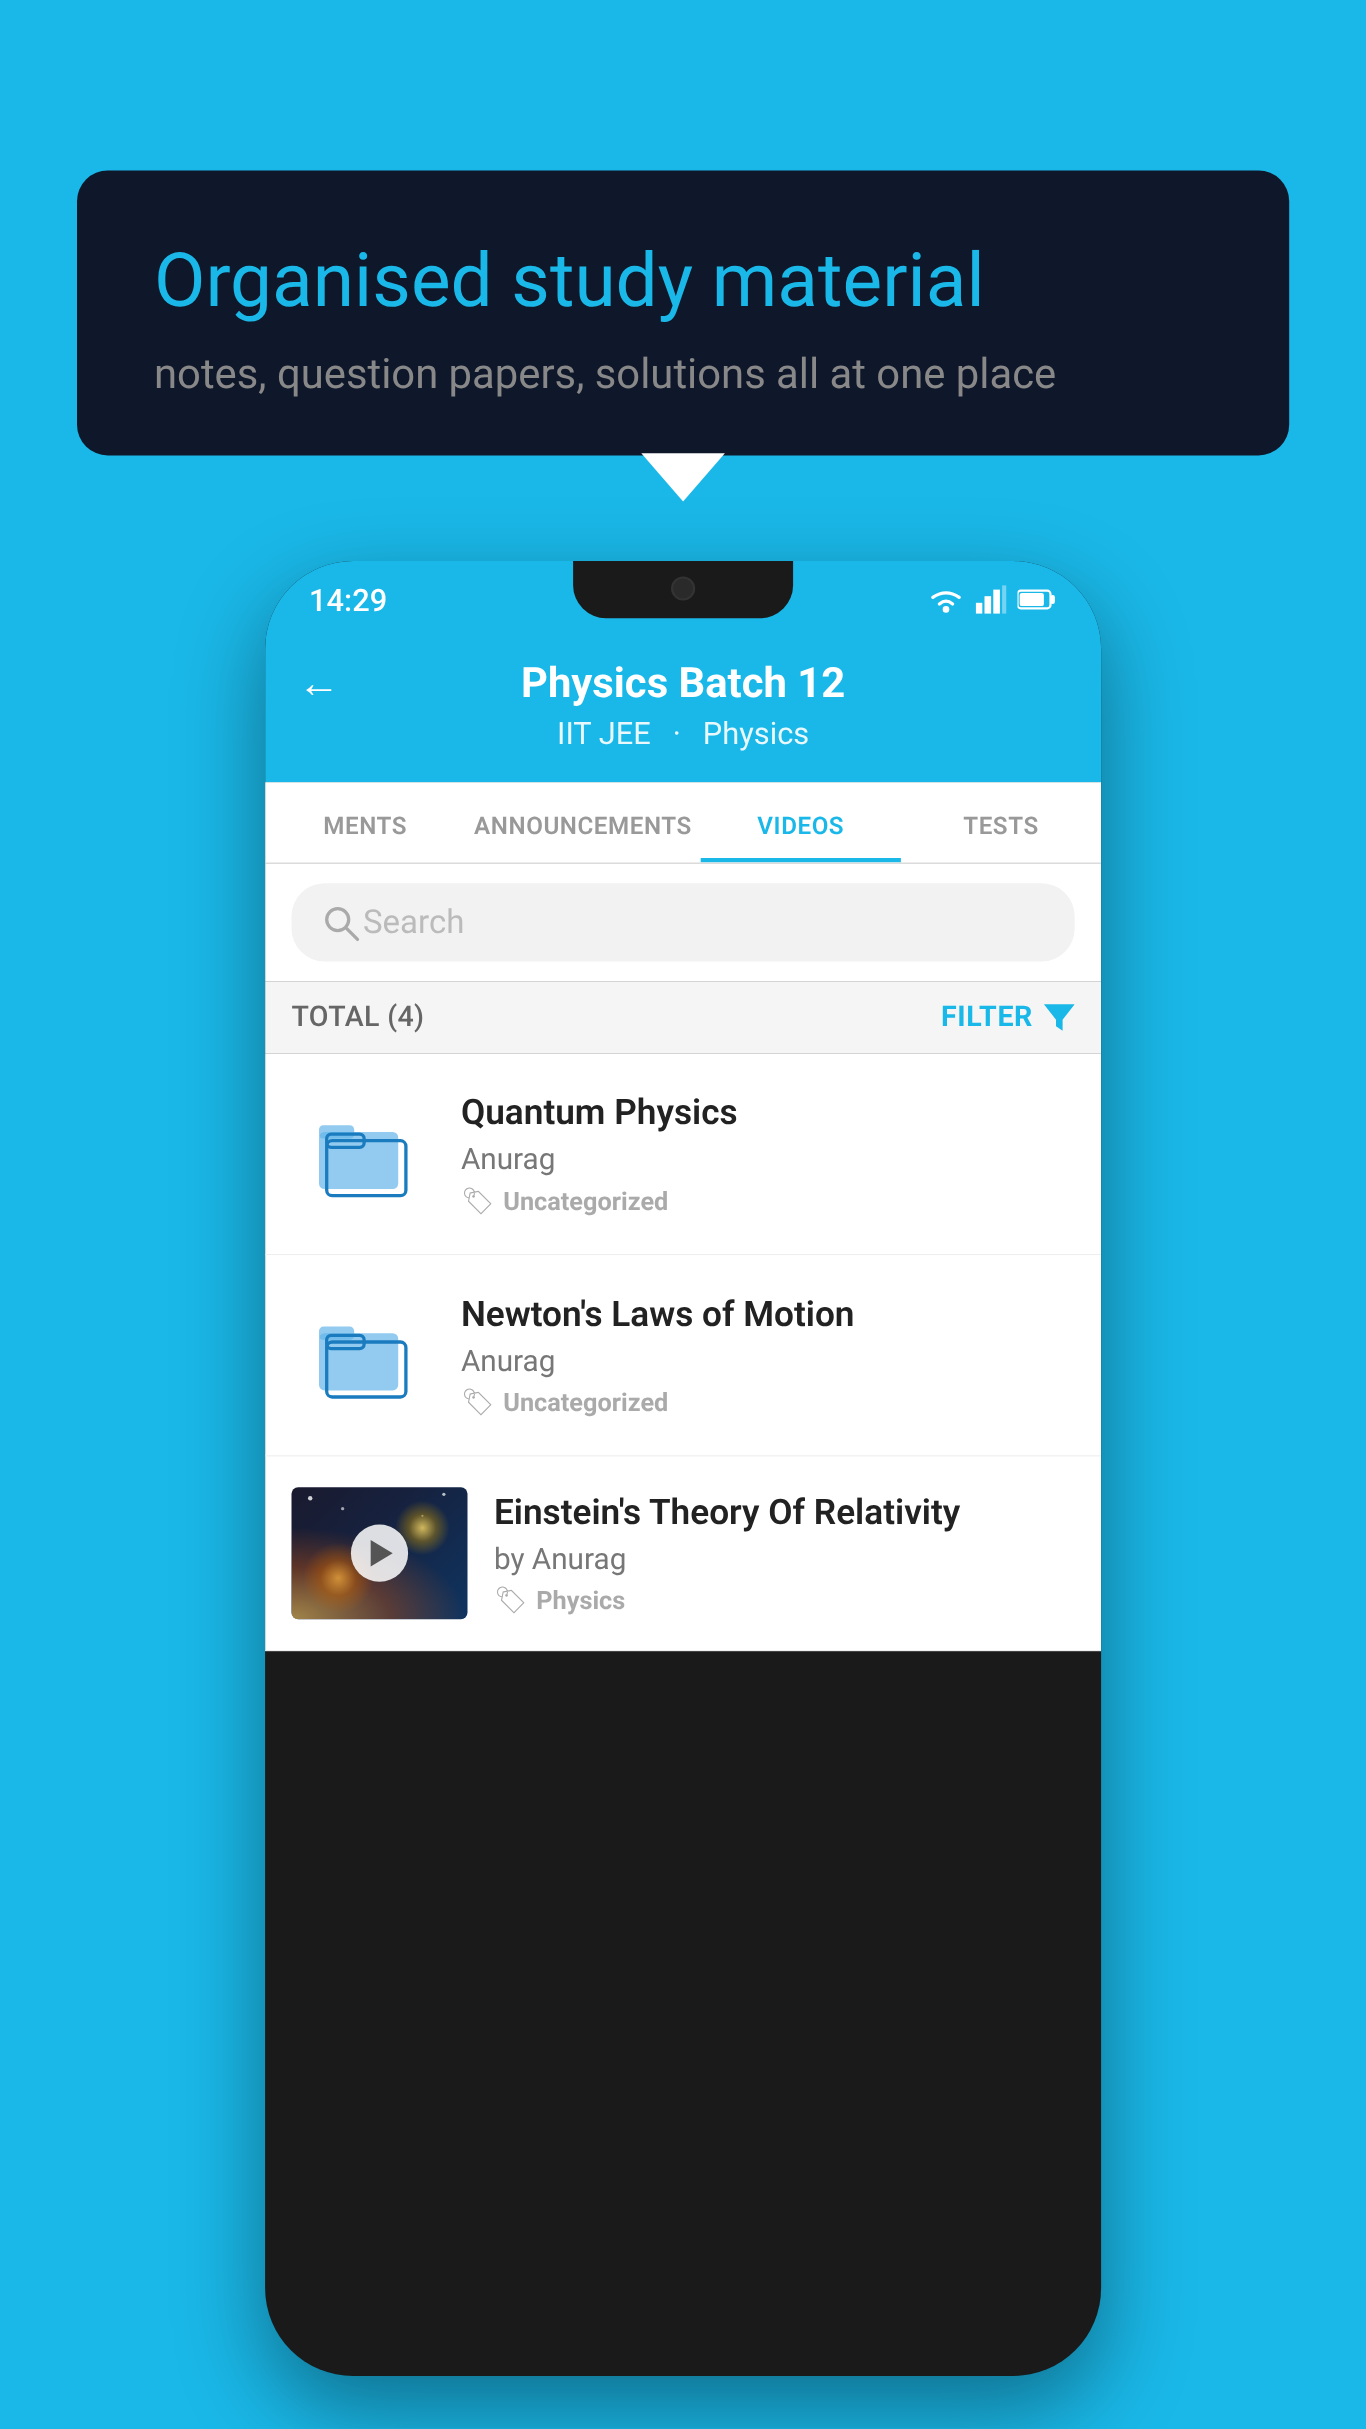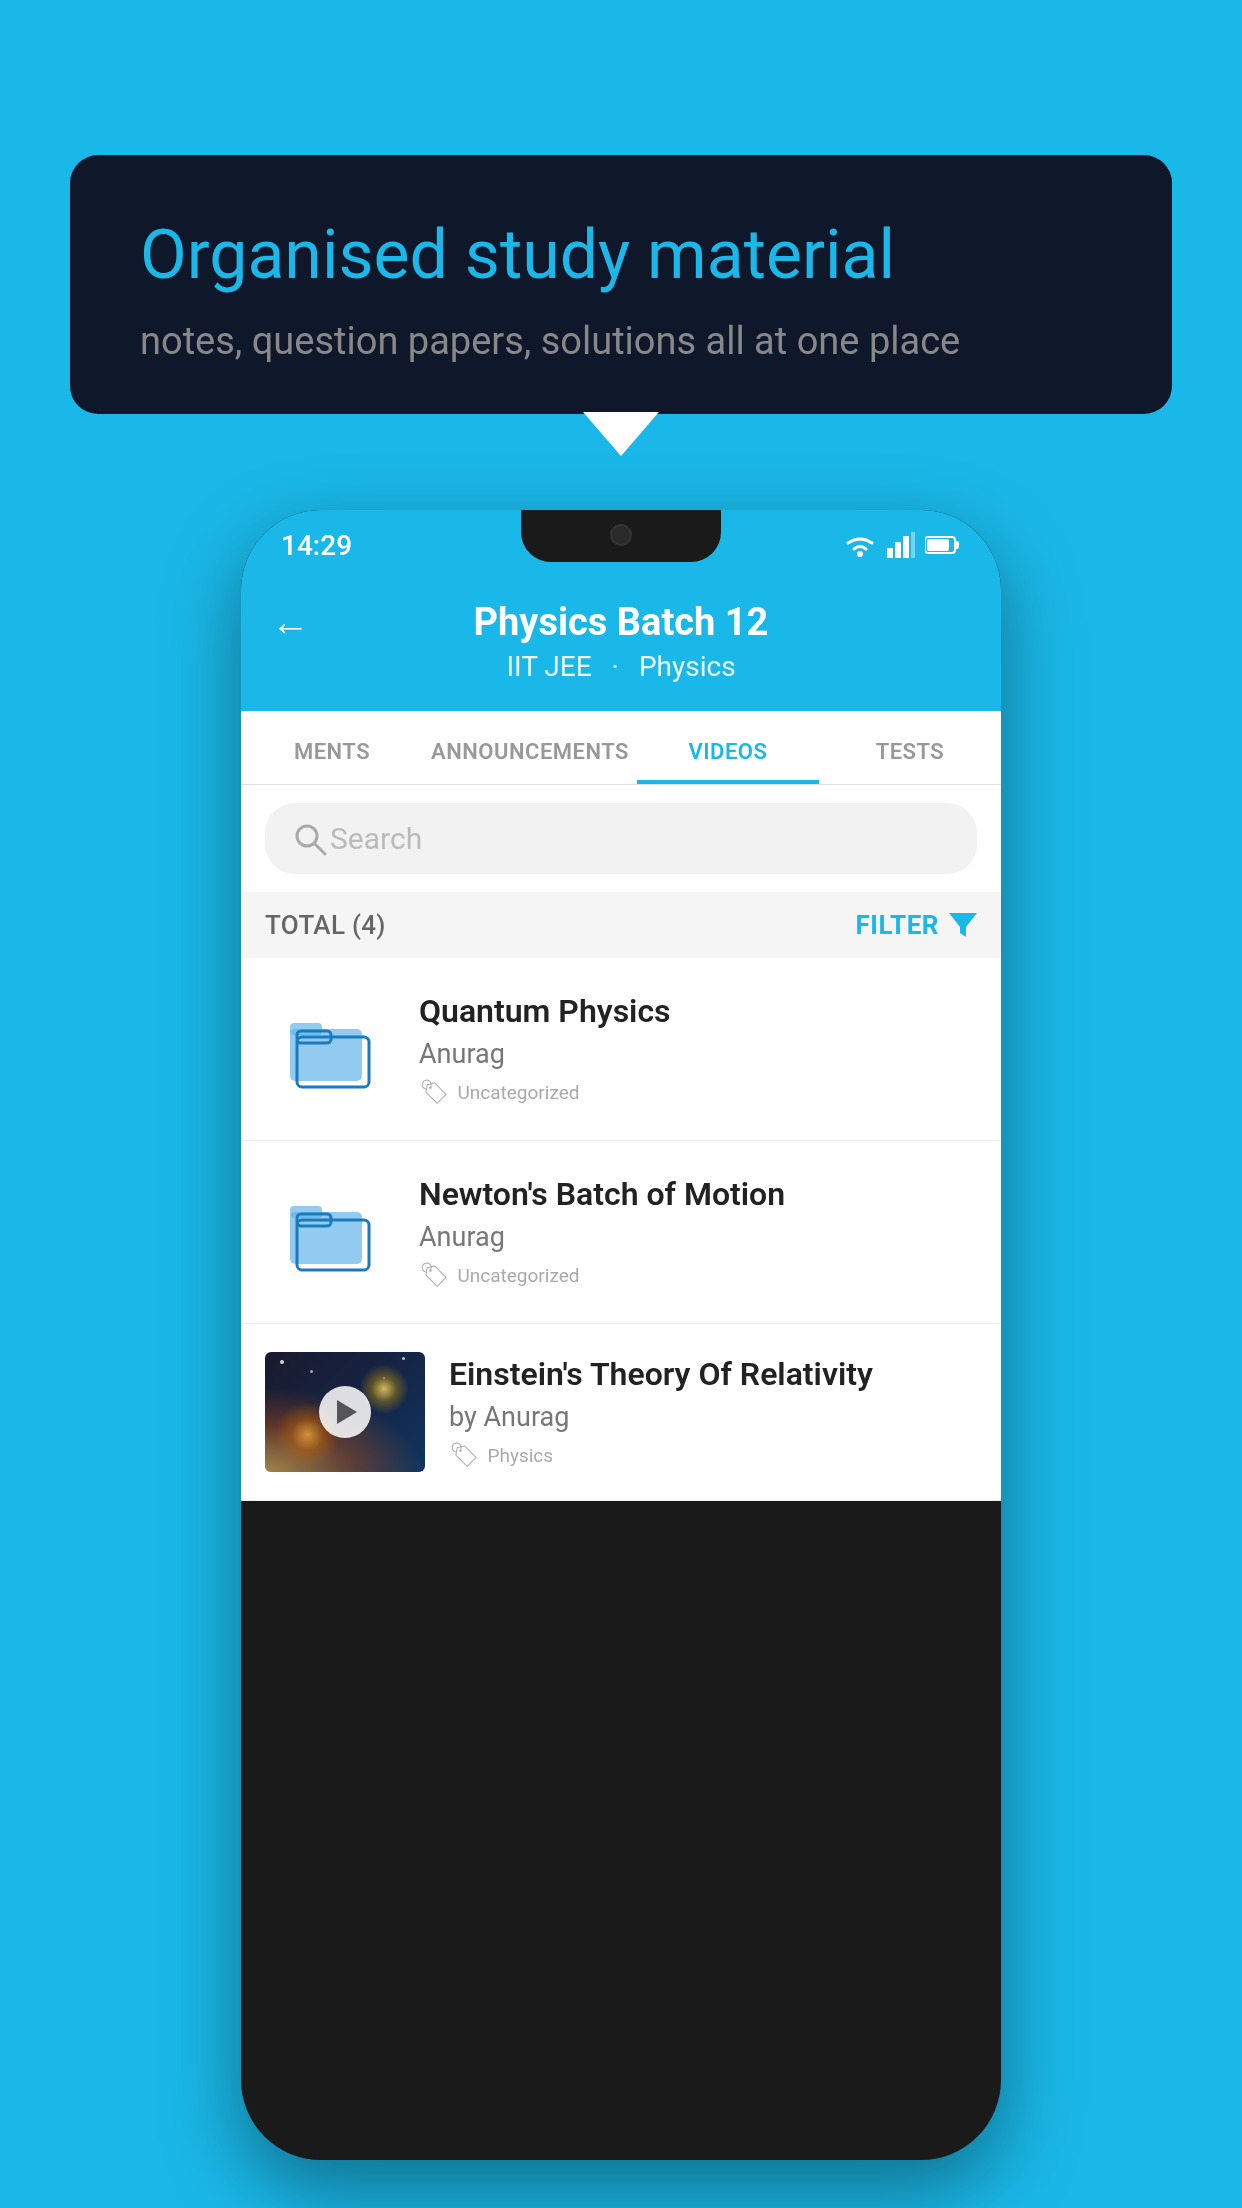--- a/index.html
+++ b/index.html
@@ -303,22 +303,23 @@
       align-items: center;
       gap: 8px;
     }
 
     .tag-icon {
       font-size: 24px;
       color: #aaa;
     }
 
     .video-tag {
-      font-size: 19px;
+      font-size: 23px;
       color: #aaa;
+      font-weight: bold;
     }
 
     
     .einstein-thumb {
       width: 160px;
       height: 120px;
       background: linear-gradient(135deg, #1a1a2e 0%, #16213e 40%, #0f3460 100%);
       border-radius: 6px;
       flex-shrink: 0;
       position: relative;
@@ -491,21 +492,21 @@
         <div class="folder-icon">
           <svg viewBox="0 0 90 80" xmlns="http://www.w3.org/2000/svg">
             <rect x="5" y="20" width="72" height="52" rx="5" ry="5" fill="#64b5e8" opacity="0.7"></rect>
             <rect x="5" y="14" width="32" height="12" rx="4" ry="4" fill="#64b5e8" opacity="0.7"></rect>
             <rect x="12" y="28" width="72" height="50" rx="5" ry="5" fill="none" stroke="#1a7bbf" stroke-width="3"></rect>
             <rect x="12" y="22" width="34" height="12" rx="4" ry="4" fill="none" stroke="#1a7bbf" stroke-width="3"></rect>
           </svg>
         </div>
       </div>
       <div class="video-info">
-        <div class="video-title">Newton's Batch of Motion</div>
+        <div class="video-title">Newton's Laws of Motion</div>
         <div class="video-author">Anurag</div>
         <div class="video-tag-row">
           <span class="tag-icon">🏷</span>
           <span class="video-tag">Uncategorized</span>
         </div>
       </div>
     </div>
 
     <div class="video-item" style="padding-top:28px;padding-bottom:28px;">
       <div class="einstein-thumb">

